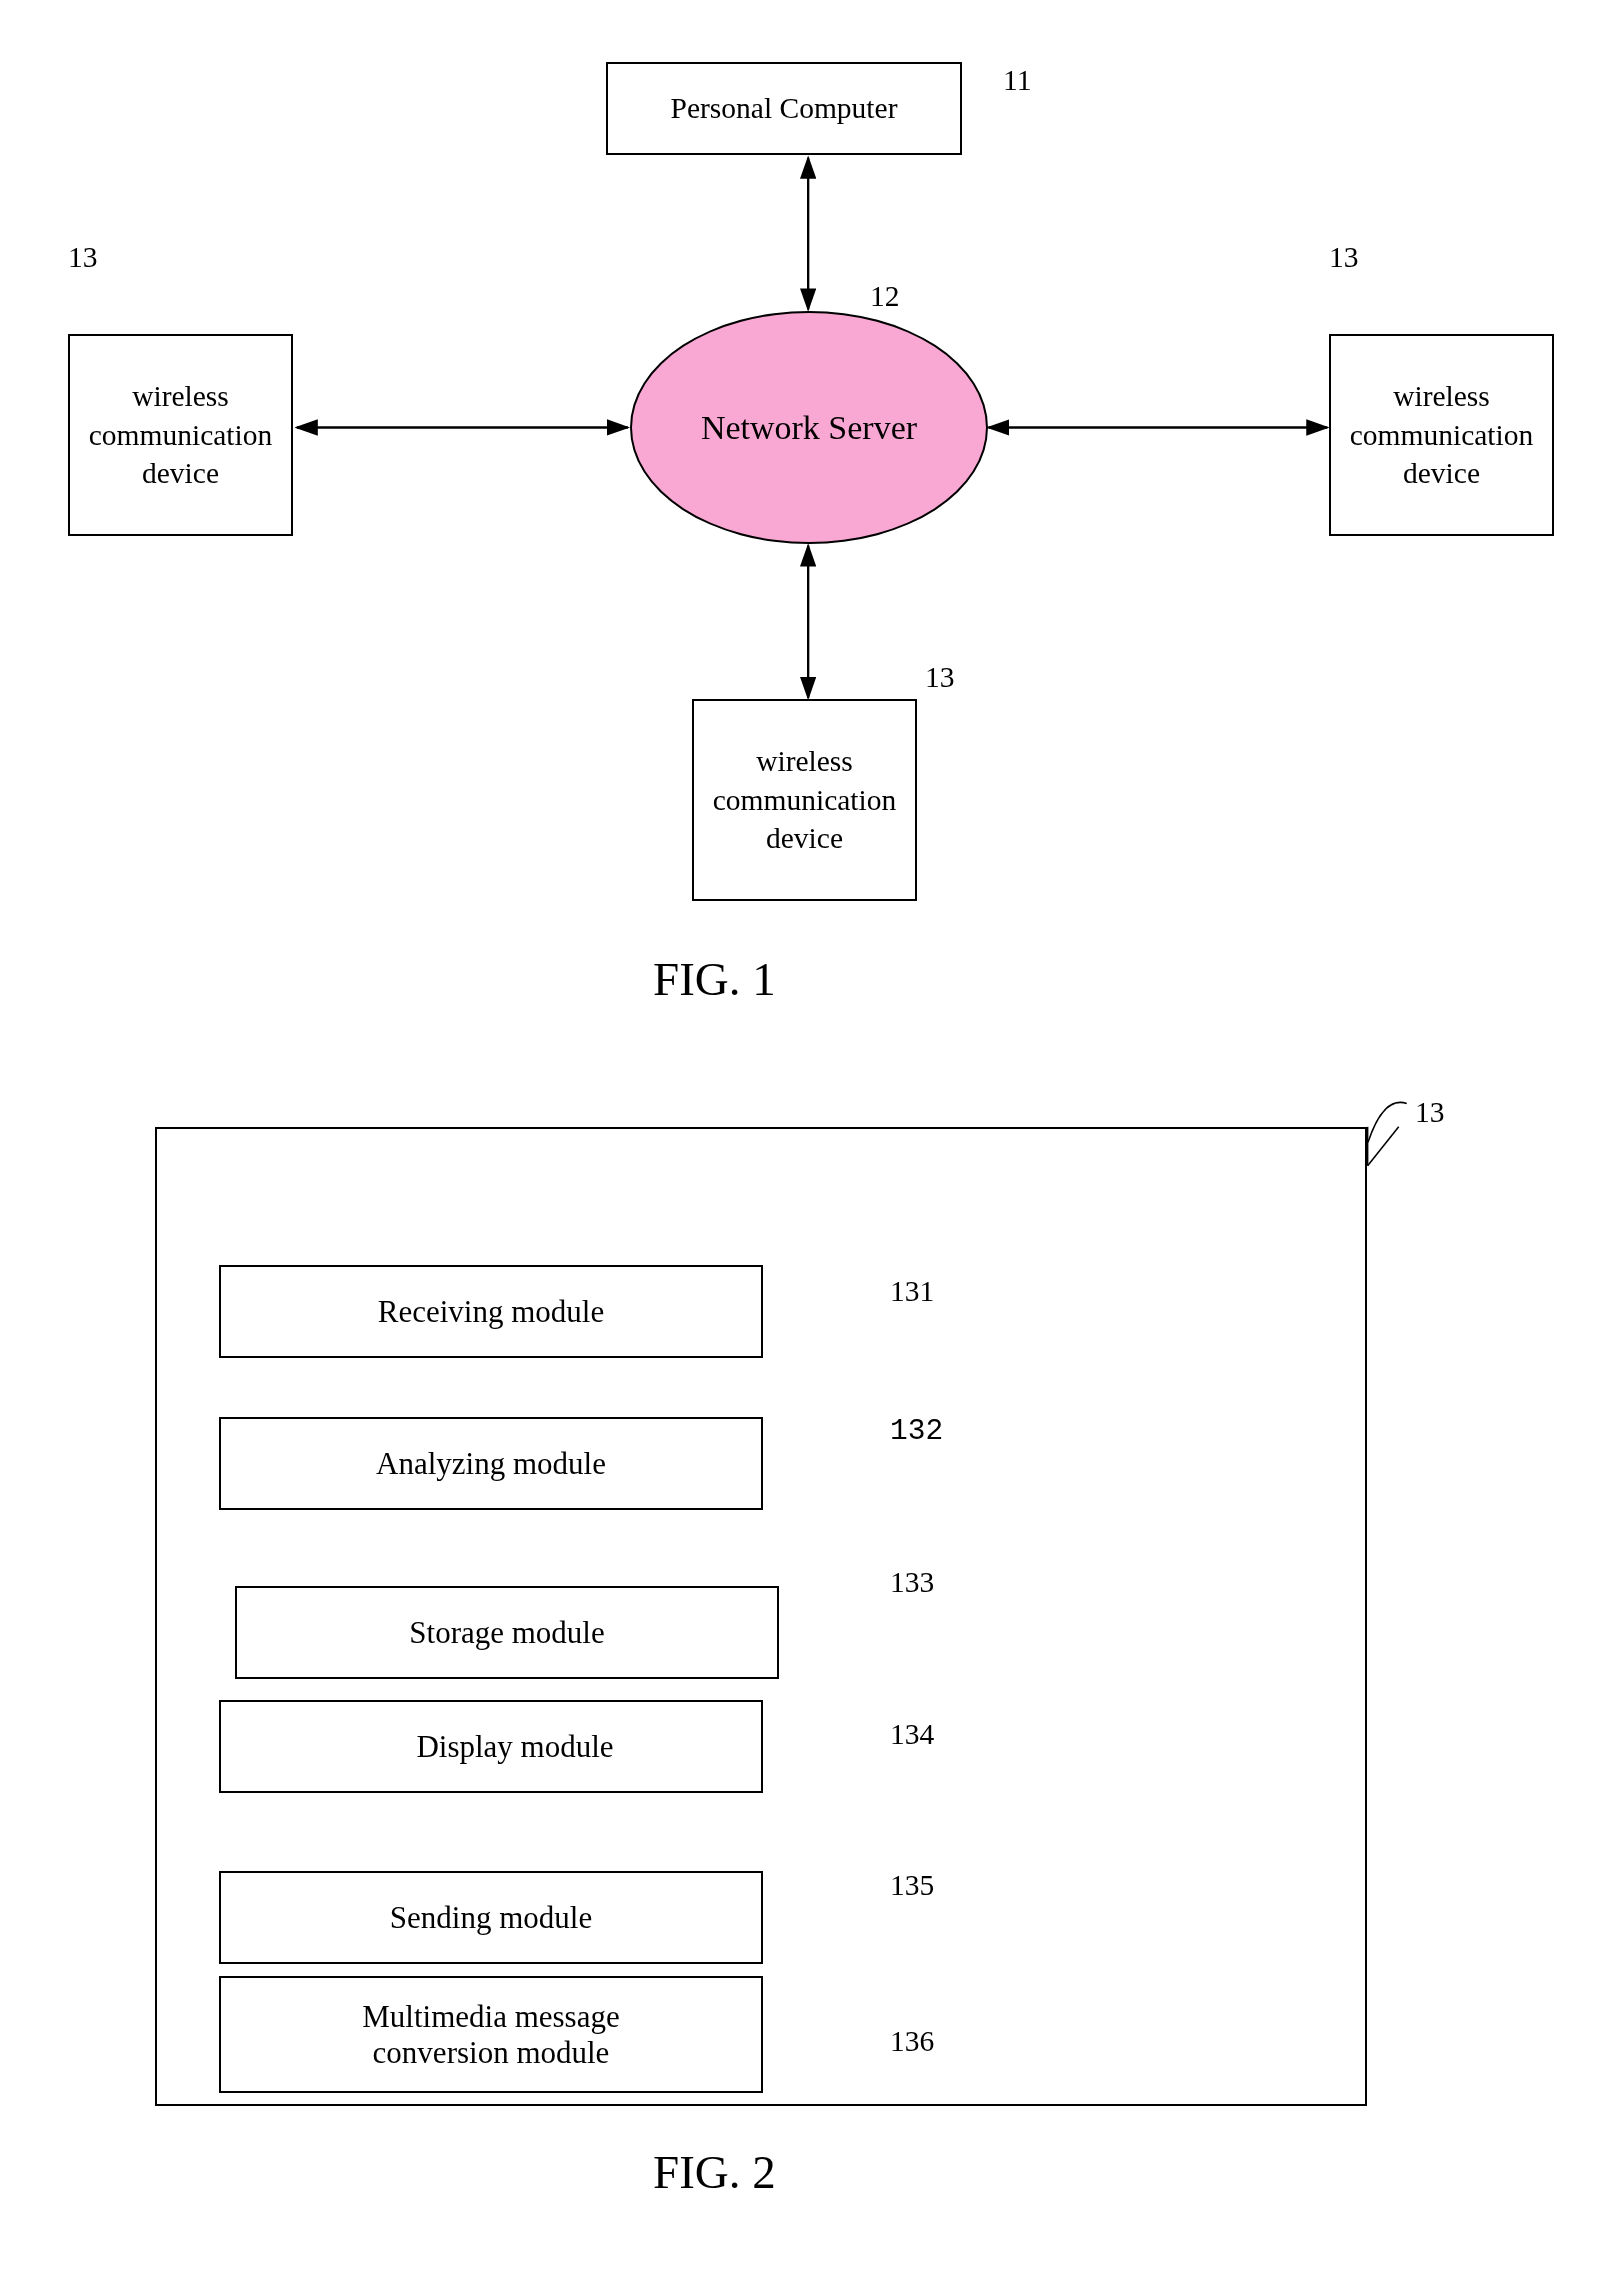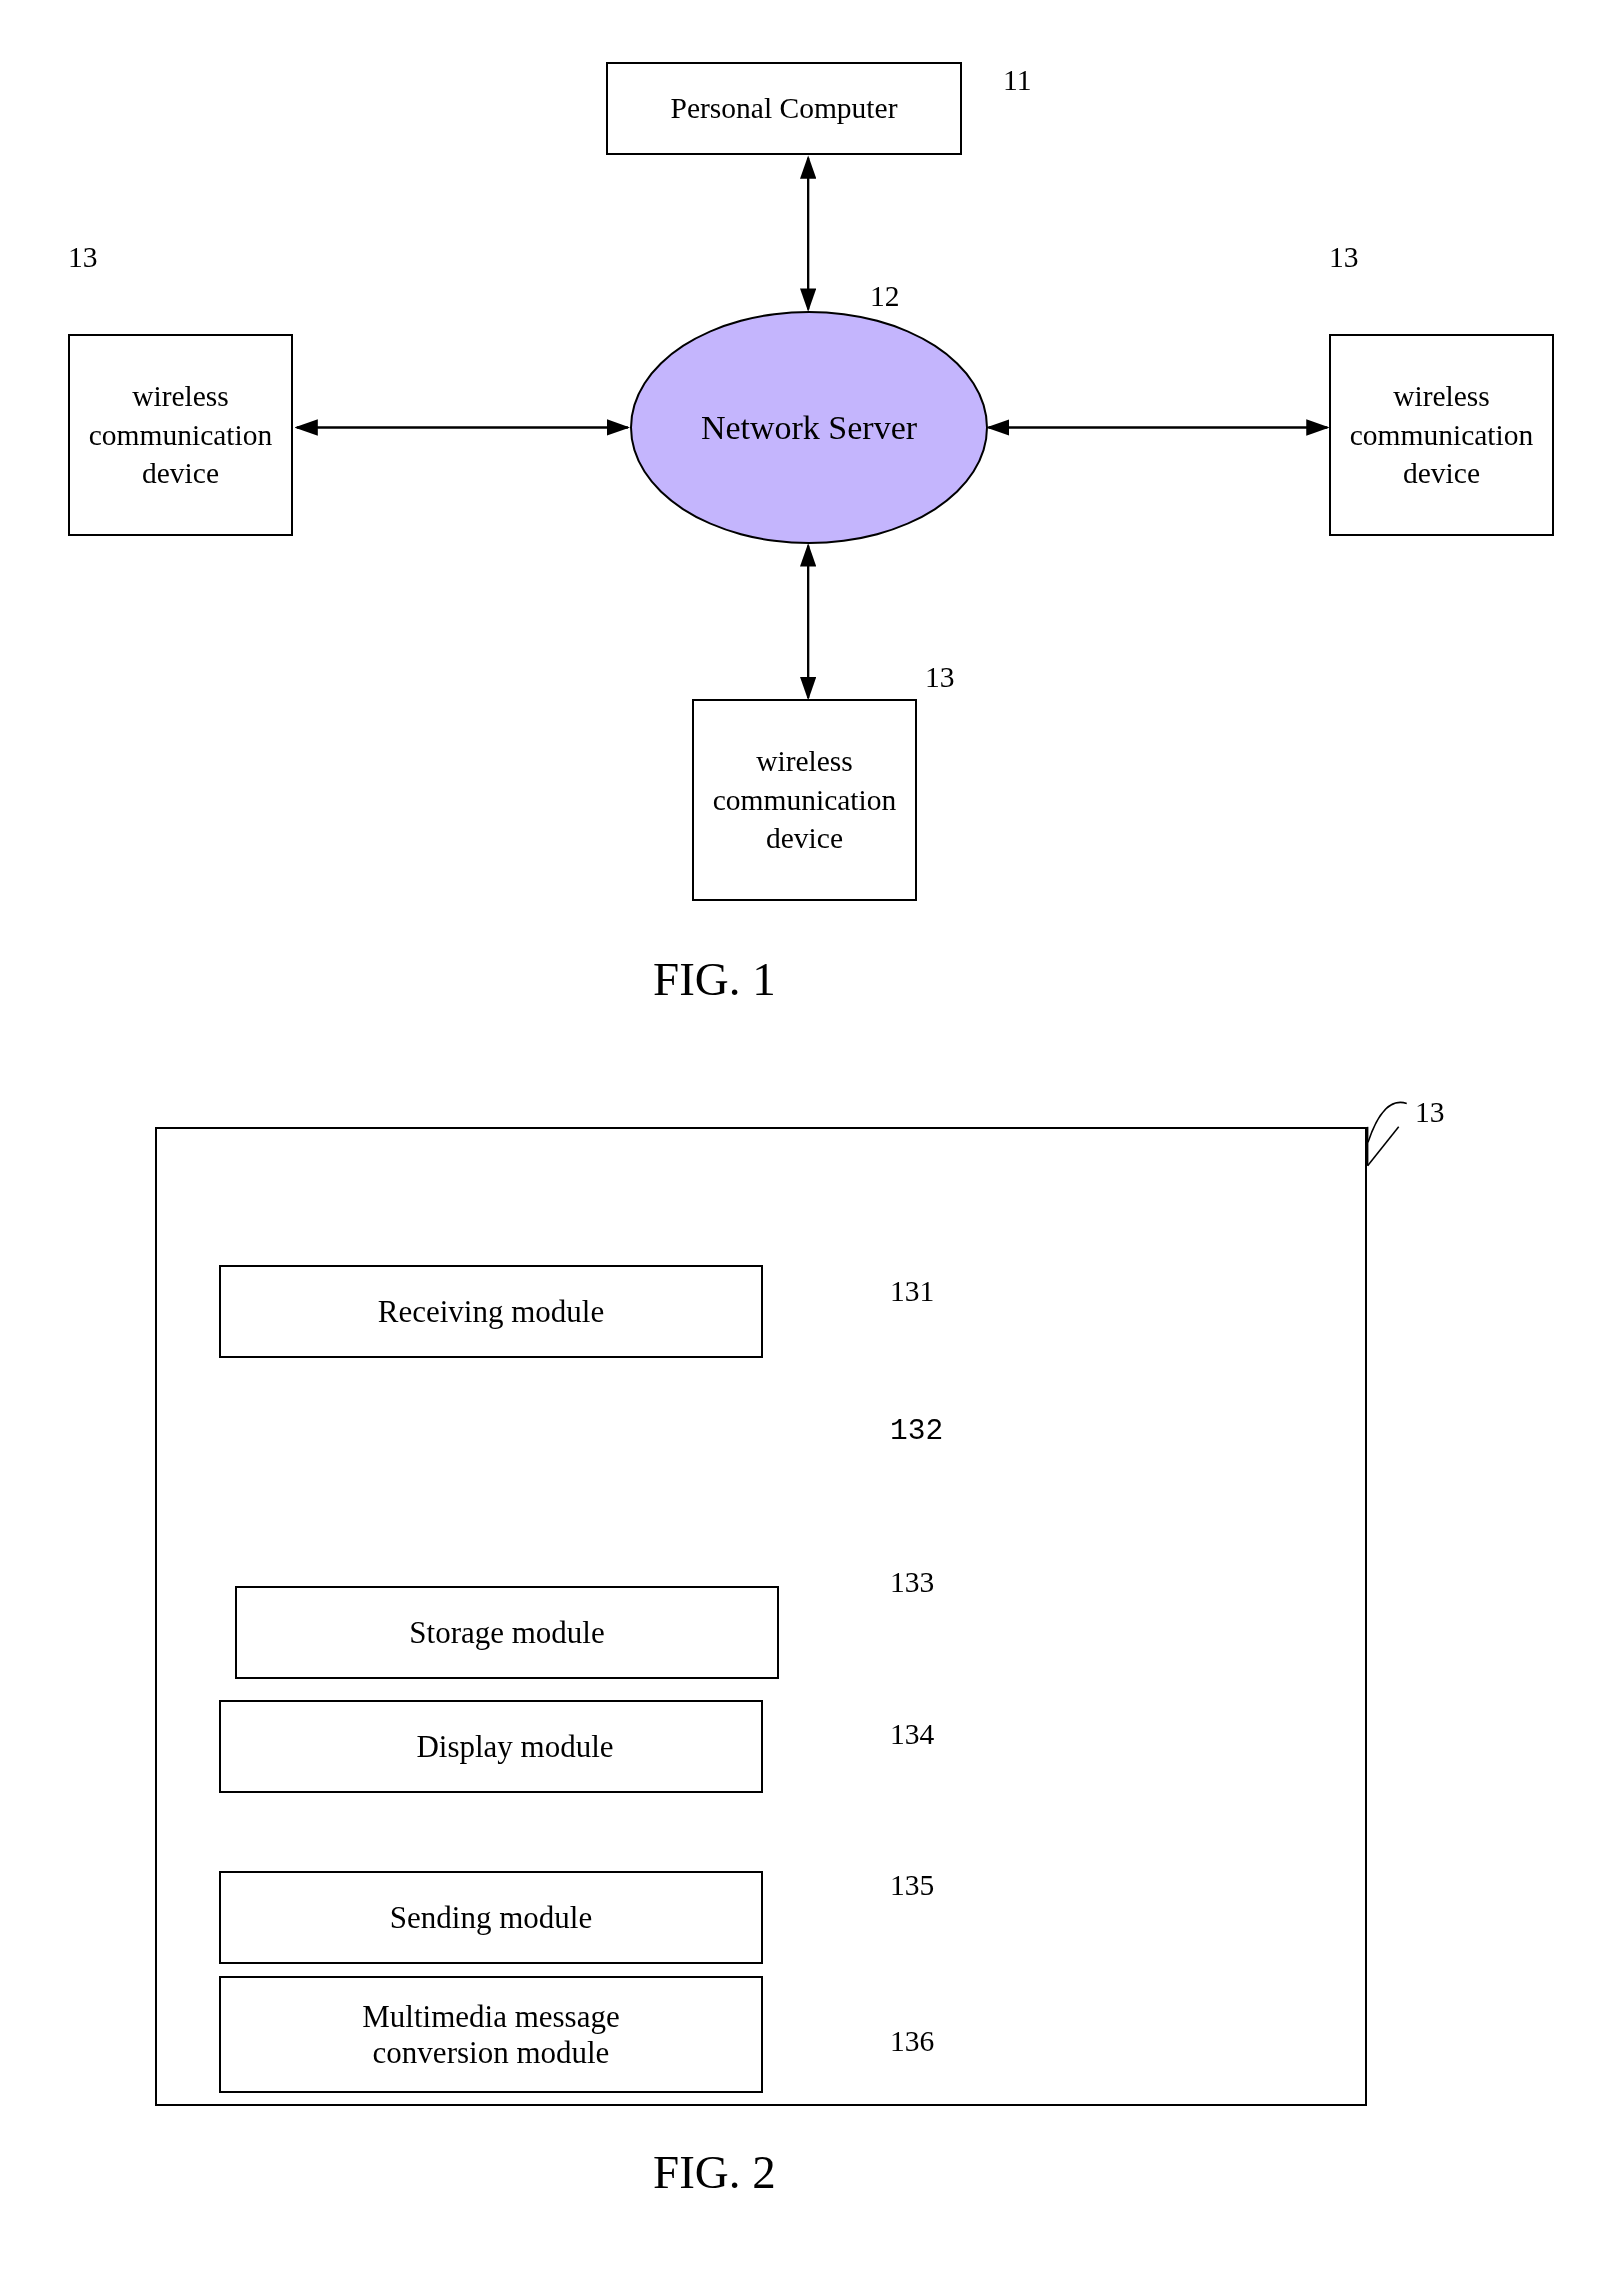--- a/index.html
+++ b/index.html
@@ -44,21 +44,21 @@
 
     
     .network-server {
       position: absolute;
       width: 358px;
       height: 233px;
       top: 280px;
       left: 630px;
       border-radius: 50%;
       border: 2.3px solid #000;
-      background: #c4b5fd;
+      background: #f9a8d4;
       display: flex;
       align-items: center;
       justify-content: center;
       text-align: center;
       font-size: 34px;
     }
 
     
     .wcd-left {
       width: 225px;
@@ -232,20 +232,23 @@
     <line x1="1760" y1="50" x2="1760" y2="100" stroke="#000" stroke-width="2"></line>
     <line x1="1760" y1="100" x2="1800" y2="50" stroke="#000" stroke-width="2"></line>
   </svg>
 
   <div class="fig2-outer-box">
 
     <div class="module-box" style="top:136px;align-items:center;">
       <span>Receiving module</span>
     </div>
 
+    <div class="module-box" style="top:288px;">
+      <span>Analyzing module</span>
+    </div>
 
     <div class="module-box" style="top:457px;margin-left:16px;">
       <span>Storage module</span>
     </div>
 
     <div class="module-box" style="top:571px;padding-left:48px;">
       <span>Display module</span>
     </div>
 
     <div class="module-box" style="top:742px;">

